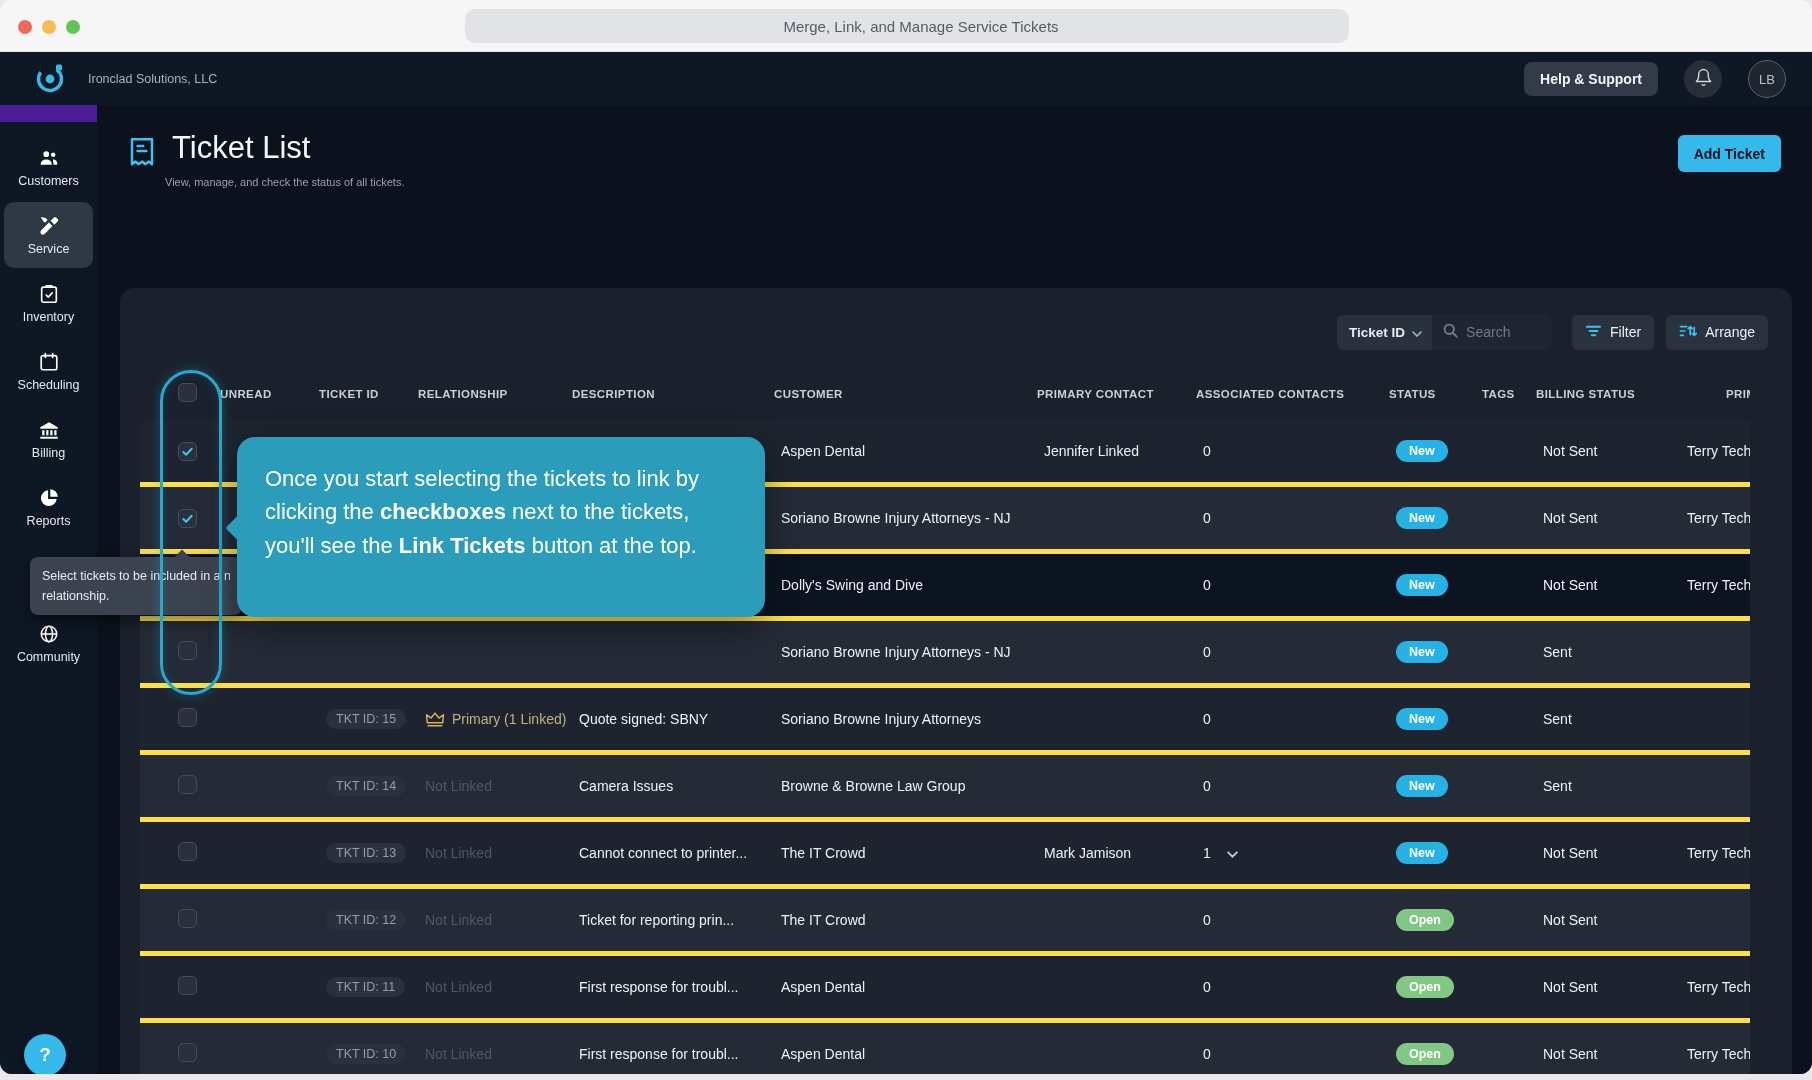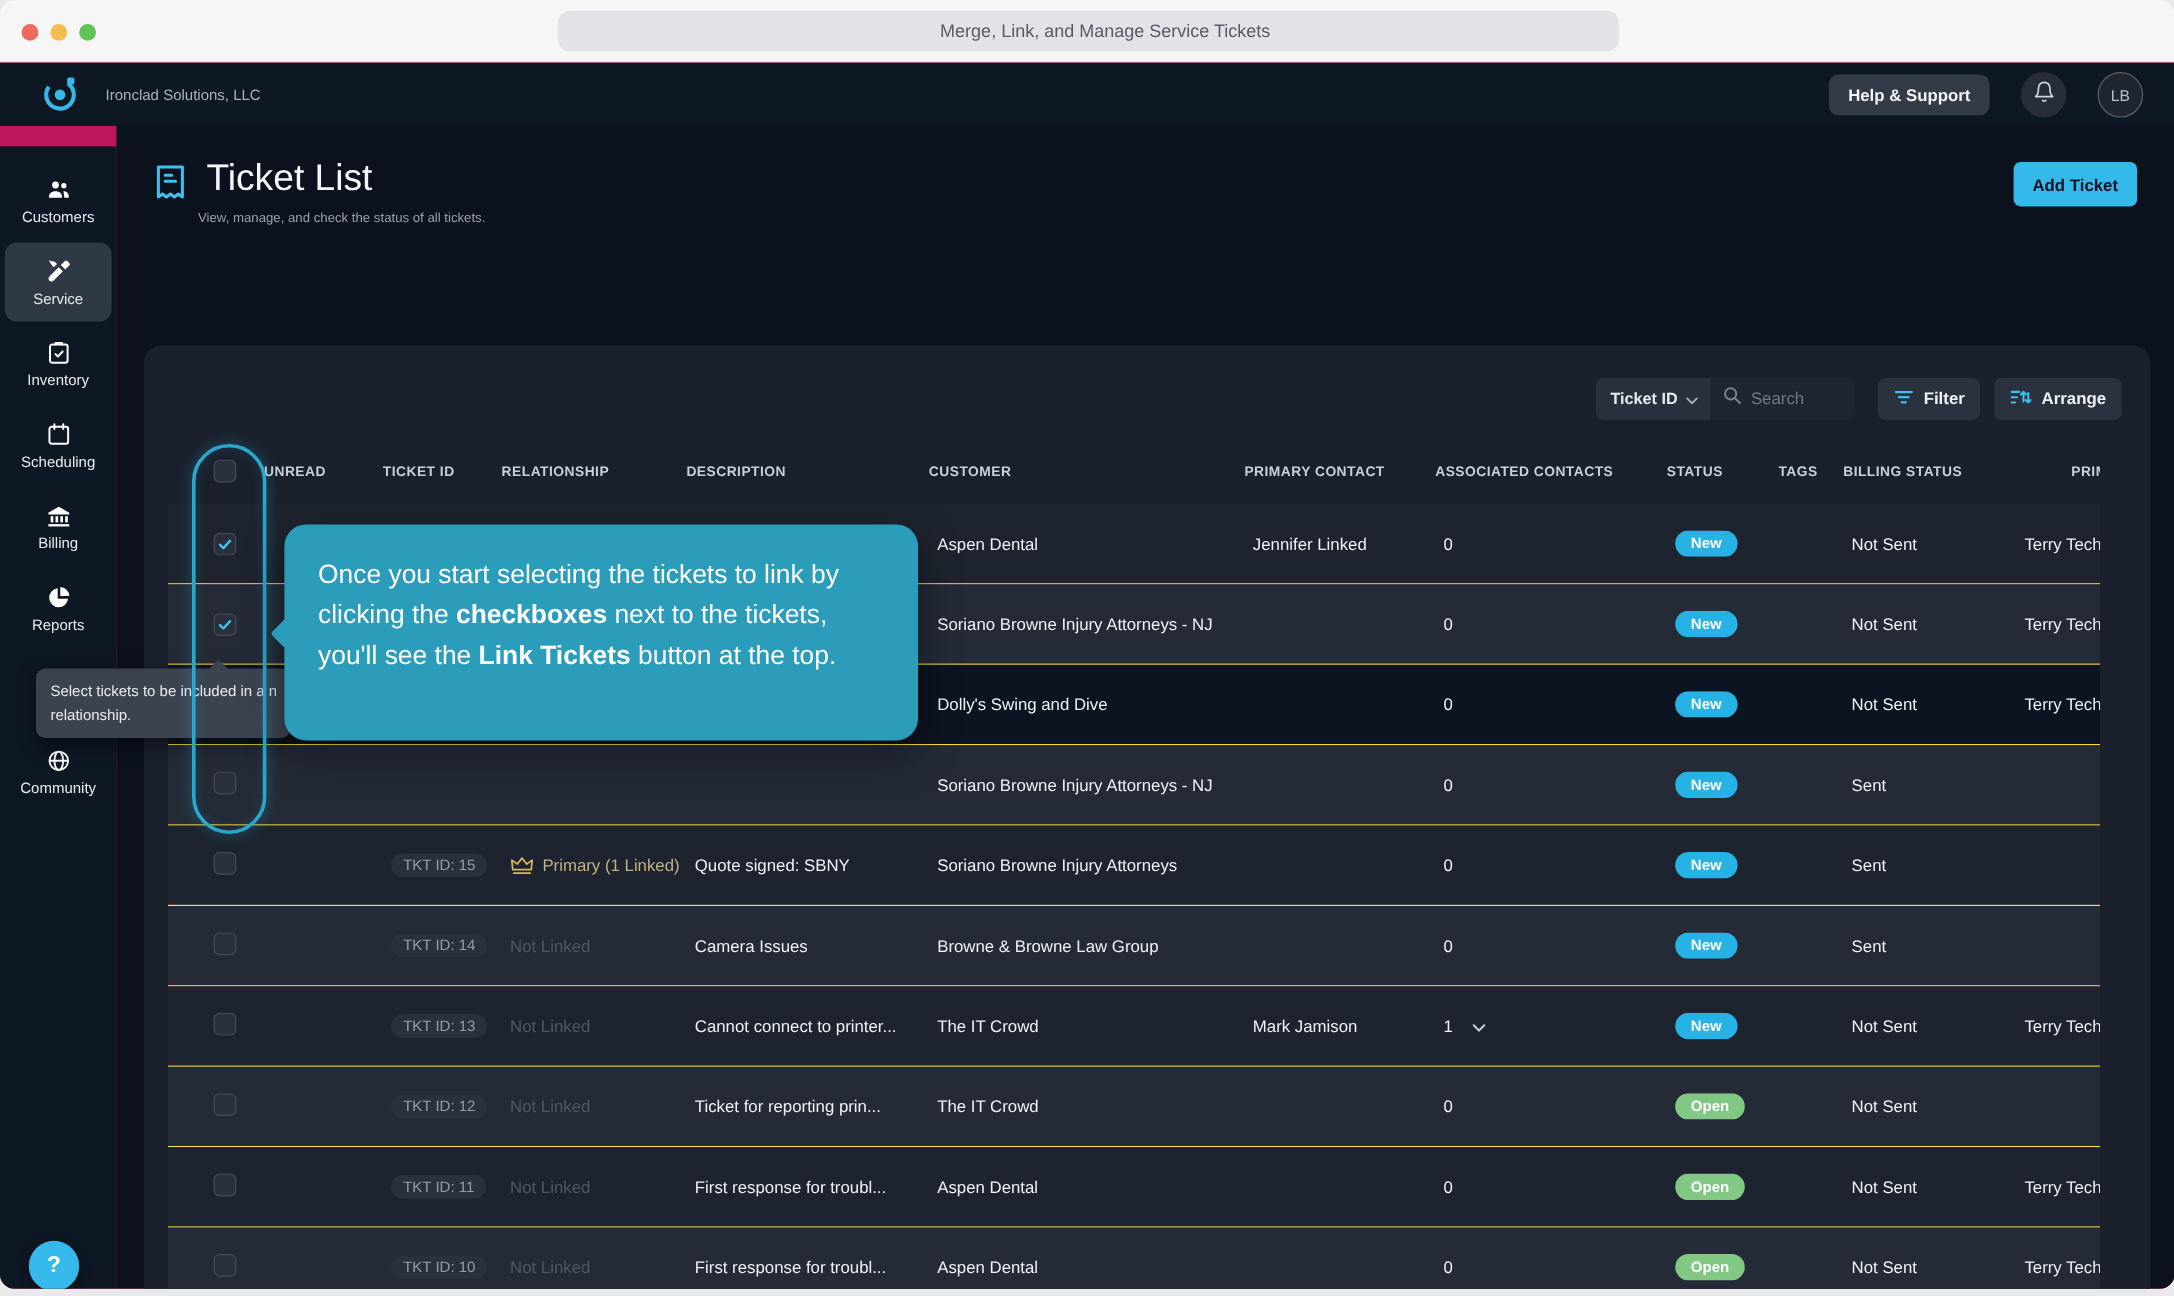--- a/index.html
+++ b/index.html
@@ -11,21 +11,21 @@
   .titlebar { position:absolute; top:0; left:0; right:0; height:52px;
               background:#f6f6f7; border-radius:12px 12px 0 0; border-bottom:1px solid #e0e0e3; }
   .tl { position:absolute; top:20px; width:14px; height:14px; border-radius:50%; }
   .tl.red{ left:18px; background:#ee6a5f; } .tl.yellow{ left:42px; background:#f5bd4f; } .tl.green{ left:66px; background:#62c454; }
   .tab-pill { position:absolute; left:465px; top:9px; width:884px; height:34px; background:#e2e3e7;
               border-radius:10px; display:flex; align-items:center; justify-content:center;
               color:#555c66; font-size:15px;padding-left:28px; }
 
   
   .app { position:absolute; top:52px; left:0; width:1812px; height:1022px;
-         background:#be185d; border-radius:0 0 12px 12px; overflow:hidden; }
+         background:#4c1d95; border-radius:0 0 12px 12px; overflow:hidden; }
   .app-header { position:absolute; top:0; left:0; right:0; height:53px; background:#0e1724; }
   .logo { position:absolute; left:33px; top:10px; width:34px; height:34px; }
   .company { position:absolute; left:88px; top:0; height:53px; display:flex; align-items:center;
              color:#a9b1bd; font-size:12.5px; }
   .hdr-right { position:absolute; right:26px; top:8px; height:38px; display:flex; align-items:center; gap:26px; }
   .help-btn { height:34px; padding:0 16px; background:#333b48; border-radius:8px; color:#f2f4f7;
               font-size:14px; font-weight:700; display:flex; align-items:center; }
   .icon-circle { width:38px; height:38px; border-radius:50%; background:#272e39; display:flex;
                  align-items:center; justify-content:center; }
   .avatar { width:38px; height:38px; border-radius:50%; background:#20262f; border:1.5px solid #5a626e;
@@ -58,29 +58,29 @@
   .sel-text { color:#eef2f6; font-size:14.5px; }
   .link-btn { height:37px; padding:0 14px; border:1px solid #37b7e3; border-radius:6px; color:#4cc3ee;
               font-size:14.5px; font-weight:700; display:flex; align-items:center; gap:8px; }
   .tb-right { position:absolute; right:24px; top:26px; height:36px; display:flex; align-items:center; }
   .field-select { height:35px; padding:0 10px 0 12px; background:#2a313e; border-radius:6px 0 0 6px;
                   color:#e7ebf0; font-size:13.5px; font-weight:700; display:flex; align-items:center; gap:7px; }
   .searchbox { height:35px; width:120px; margin-right:20px; background:#1f2631; border-radius:0 6px 6px 0;
                display:flex; align-items:center; gap:7px; padding:0 10px; }
   .searchbox .ph { color:#707a88; font-size:14px; }
   .sq-btn { height:35px; padding:0 13px; background:#2b323f; border-radius:6px; color:#eef2f6;
-            font-size:14px; font-weight:700; display:flex; align-items:center; gap:8px; }
+            font-size:14px; font-weight:400; display:flex; align-items:center; gap:8px; }
   .sq-btn + .sq-btn { margin-left:12px; }
 
   
   .tgrid { display:grid; grid-template-columns:80px 99px 99px 154px 202px 263px 159px 193px 93px 54px 144px 1fr; }
   .thead { position:absolute; left:20px; top:88px; width:1610px; height:36px; align-items:center;
            overflow:hidden; color:#c9d0da; font-size:11.5px; font-weight:700; letter-spacing:.4px; }
   .rows { position:absolute; left:20px; top:132px; width:1610px; height:671px; overflow:hidden; }
-  .trow { height:67px; align-items:center; background:#1d242f; border-bottom:1px solid #fde047; }
+  .trow { height:67px; align-items:center; background:#1d242f; border-bottom:5px solid #fde047; }
   .trow.alt { background:#242b37; }
   .trow.hl { background:#0c1421; }
   .cell { padding-left:7px; white-space:nowrap; overflow:hidden; color:#eef2f6; font-size:14px; }
   .hcell { white-space:nowrap; overflow:hidden; }
   .hcell.c11 { padding-left:46px; }
   .c-cb { padding-left:38px; }
   .cb { display:inline-flex; width:19px; height:19px; border-radius:5px; background:#2a313d;
         border:1px solid #444c59; align-items:center; justify-content:center; }
   .cb svg { width:13px; height:13px; }
   .tkt-pill { display:inline-block; background:#2a313d; border-radius:11px; padding:3px 10px;

